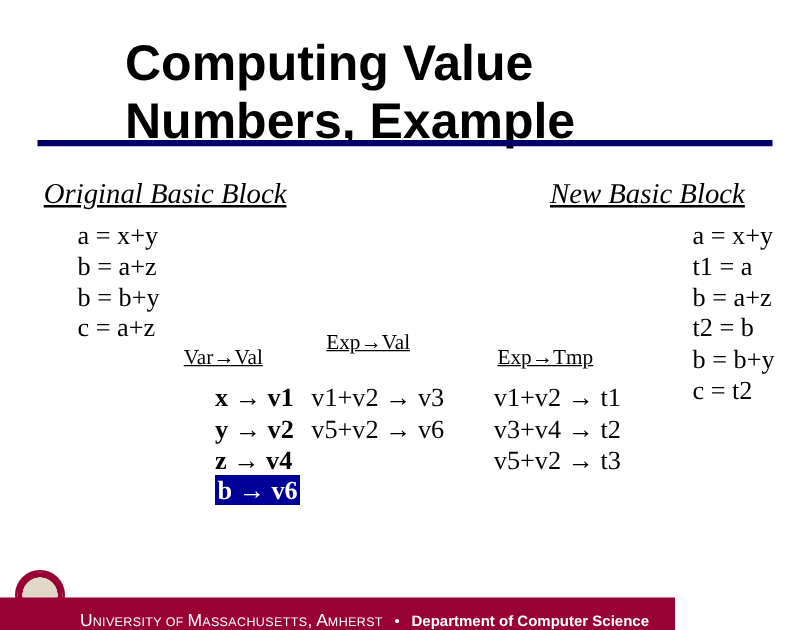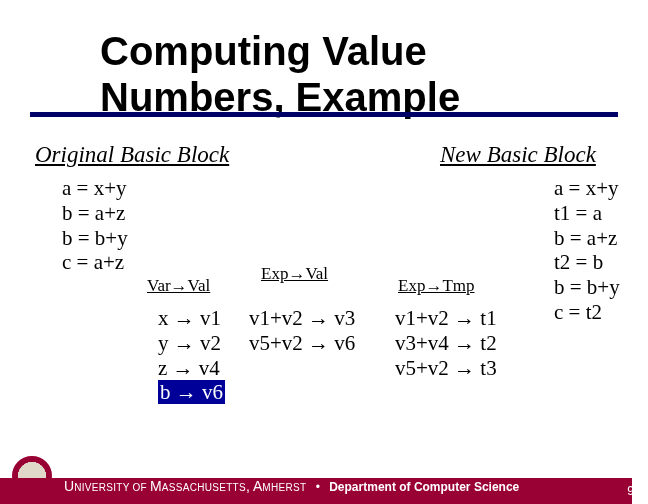--- a/index.html
+++ b/index.html
@@ -62,37 +62,37 @@
   .varval-h   { position: absolute; left: 147px; top: 276px; }
   .expval-h   { position: absolute; left: 261px; top: 264px; }
   .exptmp-h   { position: absolute; left: 398px; top: 276px; }
 
   .col {
     position: absolute;
     top: 306px;
     font-size: 21px;
     line-height: 1.18;
   }
-  .varval { left: 158px; }
+  .varval { left: 172px; font-weight: bold; }
   .expval { left: 249px; }
   .exptmp { left: 395px; }
   .hl { background: #000099; color: #fff; padding: 0 2px; margin-top: 48px; }
 
   .footer {
     position: absolute;
     left: 0;
     bottom: 0;
-    width: 632px;
+    width: 540px;
     height: 26px;
     background: #990033;
     color: #fff;
     font-family: Arial, Helvetica, sans-serif;
     font-size: 12px;
     display: flex;
-    align-items: flex-start;
+    align-items: flex-end;
     padding-left: 64px;
   }
   .footer .u { font-size: 14px; }
   .footer .smallcap { font-size: 10px; letter-spacing: 0.3px; }
   .footer .dot { margin: 0 6px; }
   .pagenum {
     position: absolute;
     right: 14px;
     bottom: 6px;
     color: #fff;

